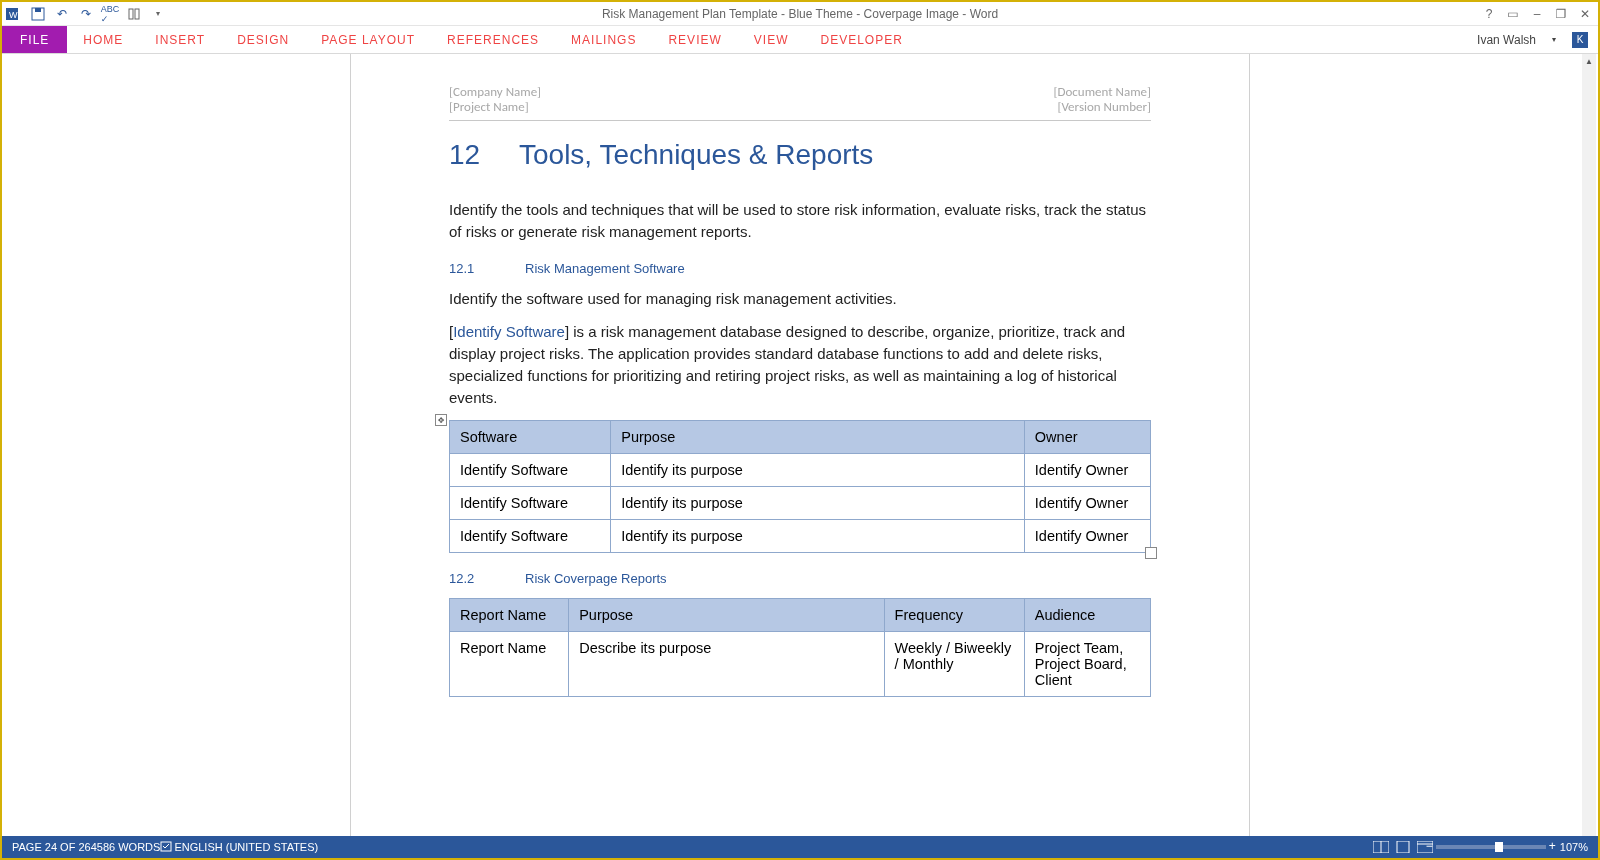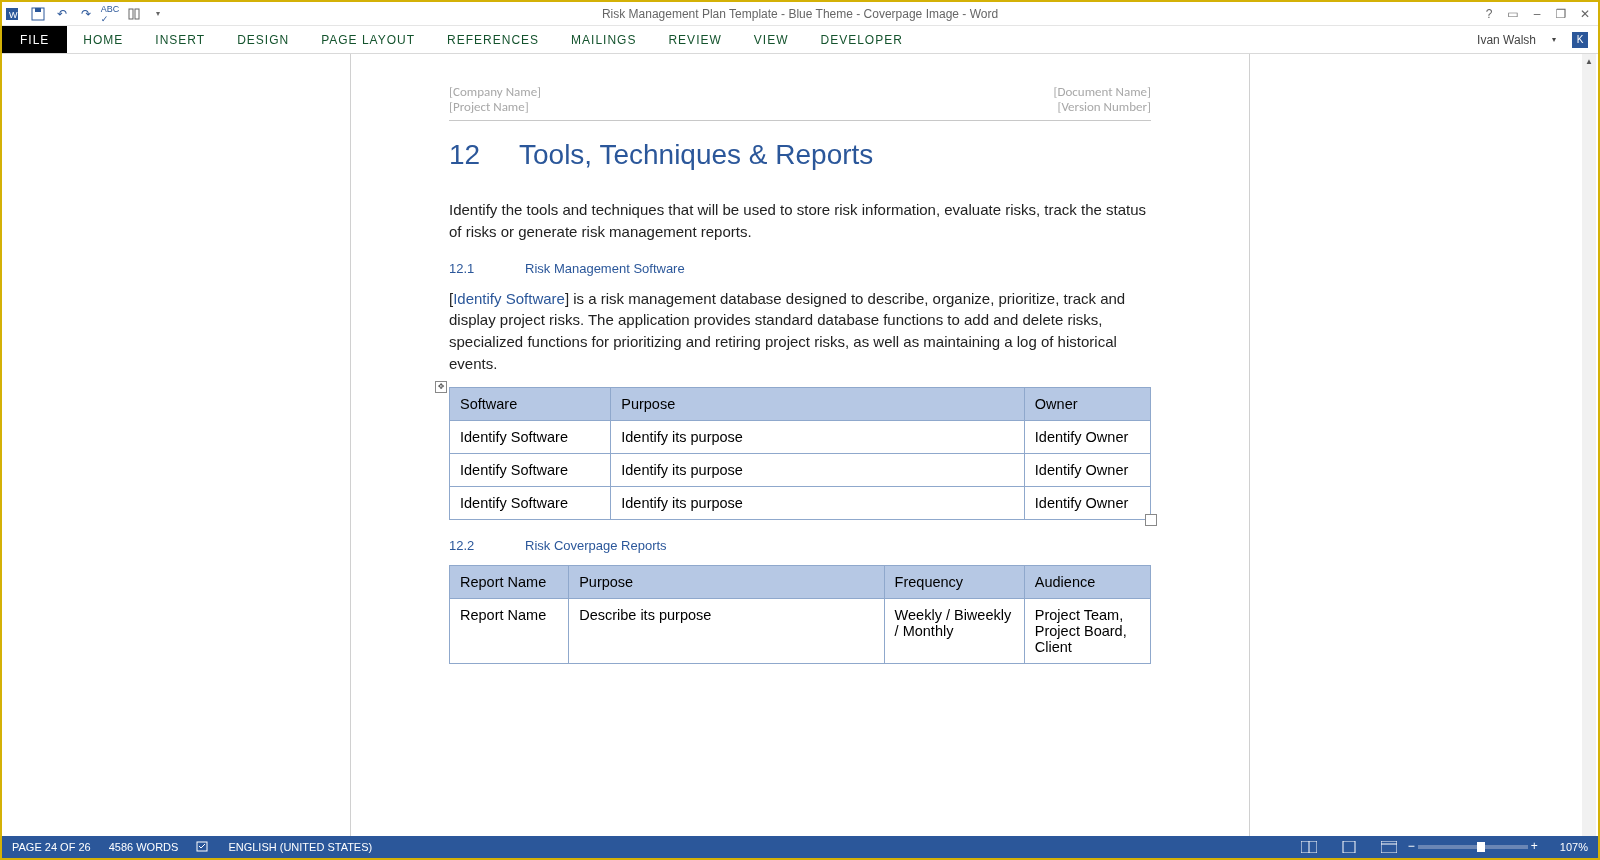--- a/index.html
+++ b/index.html
@@ -55,25 +55,25 @@
     align-items: stretch;
     position: relative;
     border-bottom: 1px solid #d9d9d9;
   }
   .ribbon .tab {
     padding: 0 16px;
     display: flex;
     align-items: center;
     font-size: 12px;
     letter-spacing: 1px;
-    color: #14532d;
+    color: #ef4444;
     cursor: pointer;
   }
   .ribbon .tab.file {
-    background: #000000;
+    background: #a21caf;
     color: #fff;
     padding: 0 18px;
   }
   .ribbon .user {
     margin-left: auto;
     display: flex;
     align-items: center;
     gap: 16px;
     padding-right: 10px;
     color: #444;
@@ -188,21 +188,20 @@
 
   
   .statusbar {
     height: 22px;
     background: #2b579a;
     color: #fff;
     display: flex;
     align-items: center;
     font-size: 11px;
     padding: 0 10px;
-    gap: 18px;
   }
   .statusbar .sep { flex: 1; }
   .statusbar .view-btn {
     width: 22px; height: 16px;
     display: inline-flex; align-items:center; justify-content:center;
   }
   .zoom-slider {
     width: 110px; height: 4px; background: #6a86b5; position: relative;
   }
   .zoom-slider .thumb {
@@ -288,20 +287,21 @@
     <div class="doc-header-rule"></div>
 
     <div class="h1">
       <span class="num">12</span><span>Tools, Techniques &amp; Reports</span>
     </div>
     <p class="body-text">Identify the tools and techniques that will be used to store risk information, evaluate risks, track the status of risks or generate risk management reports.</p>
 
     <div class="h2">
       <span class="num">12.1</span><span>Risk Management Software</span>
     </div>
+    <p class="body-text">Identify the software used for managing risk management activities.</p>
     <p class="body-text">[<span class="link-text">Identify Software</span><span>] is a risk management database designed to describe, organize, prioritize, track and display project risks. The application provides standard database functions to add and delete risks, specialized functions for prioritizing and retiring project risks, as well as maintaining a log of historical events.</span></p>
 
     <div class="table-wrap">
       <div class="table-handle tl">✥</div>
       <table class="doc-table">
         <colgroup>
             <col style="width:23%">
             <col style="width:59%">
             <col style="width:18%">
           </colgroup>

